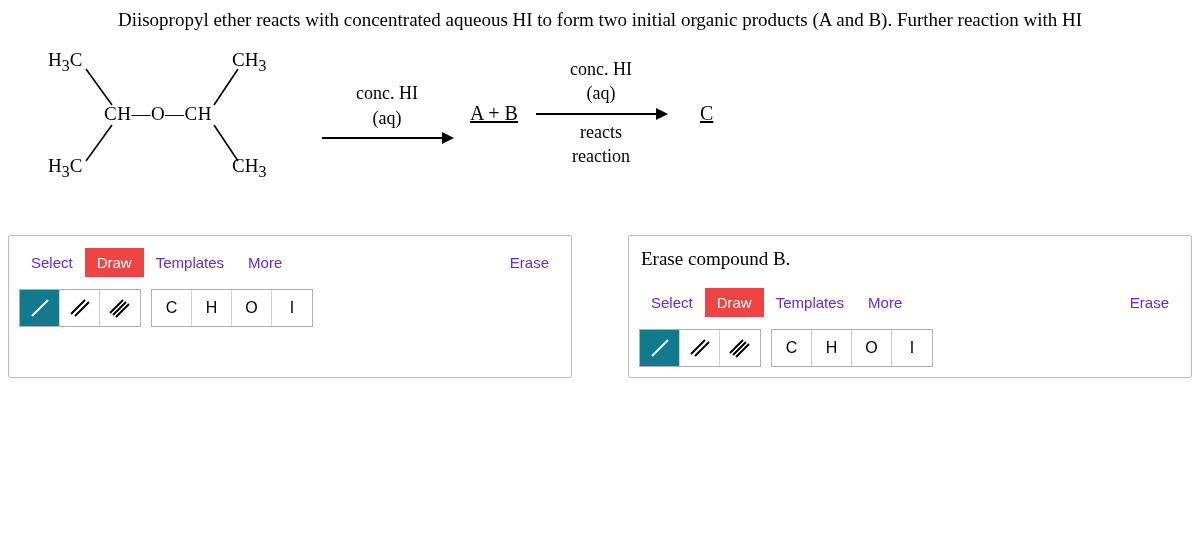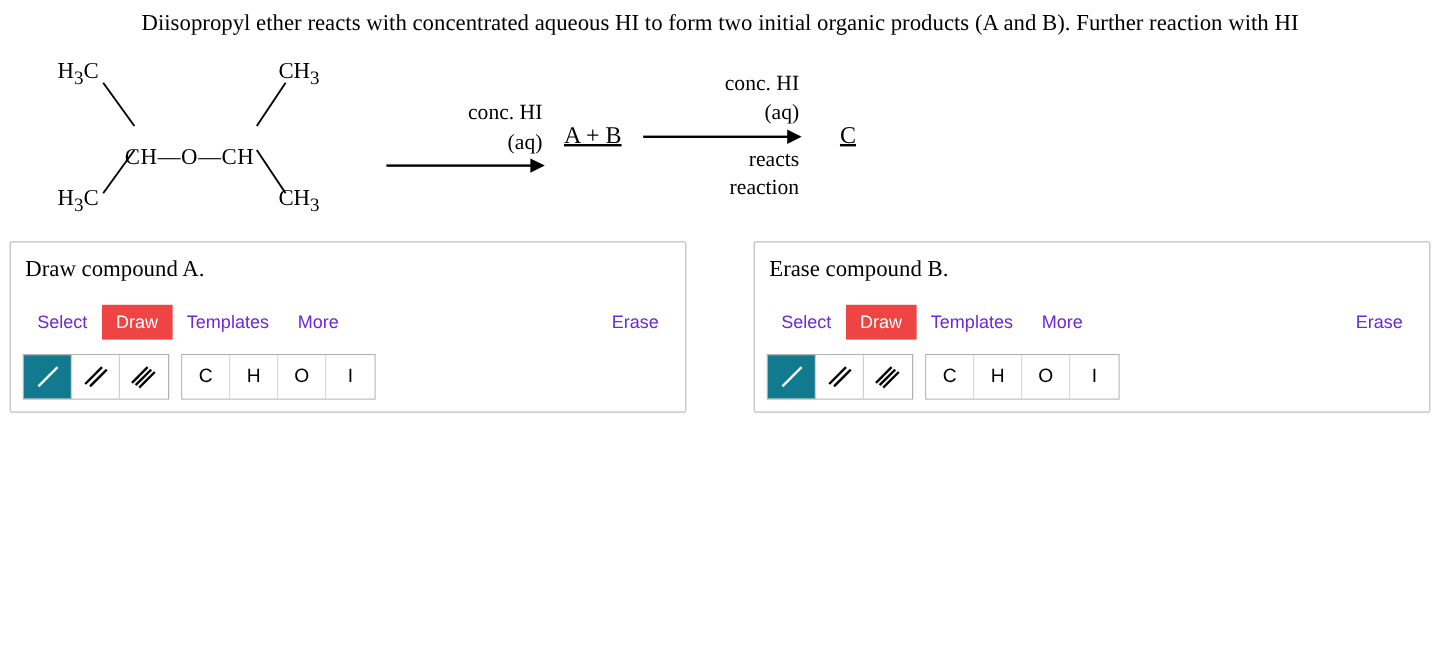--- a/index.html
+++ b/index.html
@@ -17,41 +17,41 @@
     }
     .question-text {
       line-height: 1.5;
       margin-bottom: 14px;
       text-align: center;
     }
     .reaction-row {
       display: flex;
       align-items: center;
       gap: 10px;
-      margin: 8px 0 22px 24px;
+      margin: 8px 0 56px 24px;
     }
     .mol {
       position: relative;
       width: 280px;
       height: 130px;
       font-size: 19px;
     }
     .mol .lbl {
       position: absolute;
       white-space: nowrap;
     }
     .mol svg {
       position: absolute;
       top: 0;
       left: 0;
     }
     .rx-col {
       display: flex;
       flex-direction: column;
-      align-items: flex-end;
+      align-items: center;
       justify-content: center;
       height: 130px;
     }
     .rx-label {
       font-size: 18px;
       line-height: 1.25;
       margin-bottom: 2px;
     }
     .arrow-line {
       width: 130px;
@@ -172,21 +172,21 @@
 
   <div class="mol">
     <svg width="280" height="130">
       <line x1="54" y1="20" x2="80" y2="56" stroke="#000" stroke-width="1.6"></line>
       <line x1="54" y1="112" x2="80" y2="76" stroke="#000" stroke-width="1.6"></line>
       <line x1="206" y1="20" x2="182" y2="56" stroke="#000" stroke-width="1.6"></line>
       <line x1="206" y1="112" x2="182" y2="76" stroke="#000" stroke-width="1.6"></line>
     </svg>
     <span class="lbl" style="left:16px; top:0px;">H<sub>3</sub>C</span>
     <span class="lbl" style="left:200px; top:0px;">CH<sub>3</sub></span>
-    <span class="lbl" style="left:72px; top:72px; letter-spacing:0.5px;">CH—O—CH</span>
+    <span class="lbl" style="left:72px; top:54px; letter-spacing:0.5px;">CH—O—CH</span>
     <span class="lbl" style="left:16px; top:106px;">H<sub>3</sub>C</span>
     <span class="lbl" style="left:200px; top:106px;">CH<sub>3</sub></span>
   </div>
 
   <div class="rx-col">
     <div class="rx-label">conc. HI</div>
     <div class="rx-label">(aq)</div>
     <div class="arrow-line"></div>
   </div>
 
@@ -200,21 +200,20 @@
     <div class="rx-label">reaction</div>
   </div>
 
   <div class="eq-text" style="padding-left:24px;">C</div>
 
 </div>
 
 <div class="panels">
 
   <div class="panel">
-    <div class="panel-title">Draw compound A.</div>
 
     <div class="tab-row">
       <div class="tab">Select</div>
       <div class="tab active">Draw</div>
       <div class="tab">Templates</div>
       <div class="tab">More</div>
       <div class="tab-spacer"></div>
       <div class="tab">Erase</div>
     </div>
 

